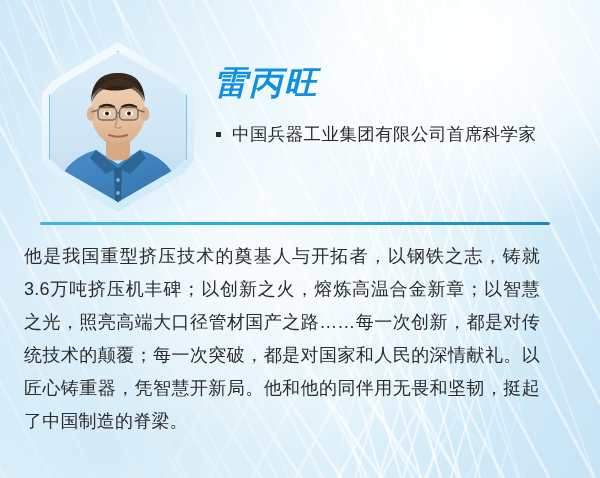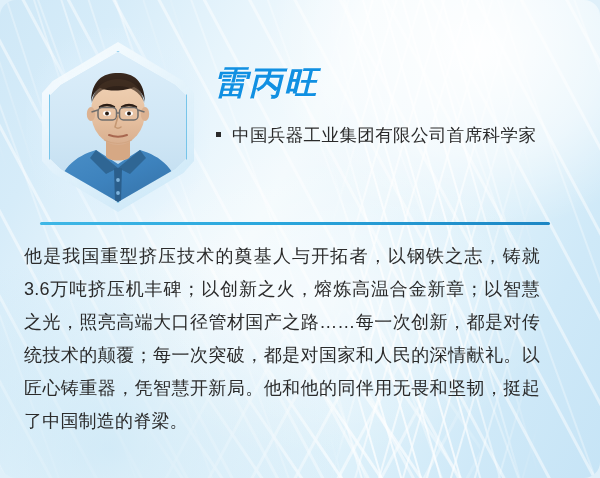--- a/index.html
+++ b/index.html
@@ -24,21 +24,20 @@
     background:
       linear-gradient(118deg,
         #cfe8f7 0%,
         #d6ecf9 14%,
         #e8f5fc 30%,
         #f3fafd 44%,
         #eaf6fc 56%,
         #dcf0fa 70%,
         #cfe9f8 84%,
         #c6e4f6 100%);
-    border-radius: 16px;
   }
 
   
   .bg-glow-tr {
     position: absolute;
     right: -90px;
     top: -130px;
     width: 420px;
     height: 360px;
     background: radial-gradient(ellipse at center, rgba(255,255,255,0.95) 0%, rgba(255,255,255,0.55) 42%, rgba(255,255,255,0) 72%);
@@ -242,21 +241,21 @@
     align-items: flex-start;
   }
   .title-bullet {
     width: 5px;
     height: 5px;
     background: #2b2b2b;
     margin: 11px 11px 0 2px;
     flex: 0 0 auto;
   }
   .person-title {
-    font-family: Liberation Sans, sans-serif;
+    font-family: Liberation Mono, monospace;
     font-size: 17.5px;
     color: #2a2a2a;
     line-height: 1.62;
     letter-spacing: 0.4px;
     max-width: 320px;
   }
 
   
   .divider {
     position: absolute;

